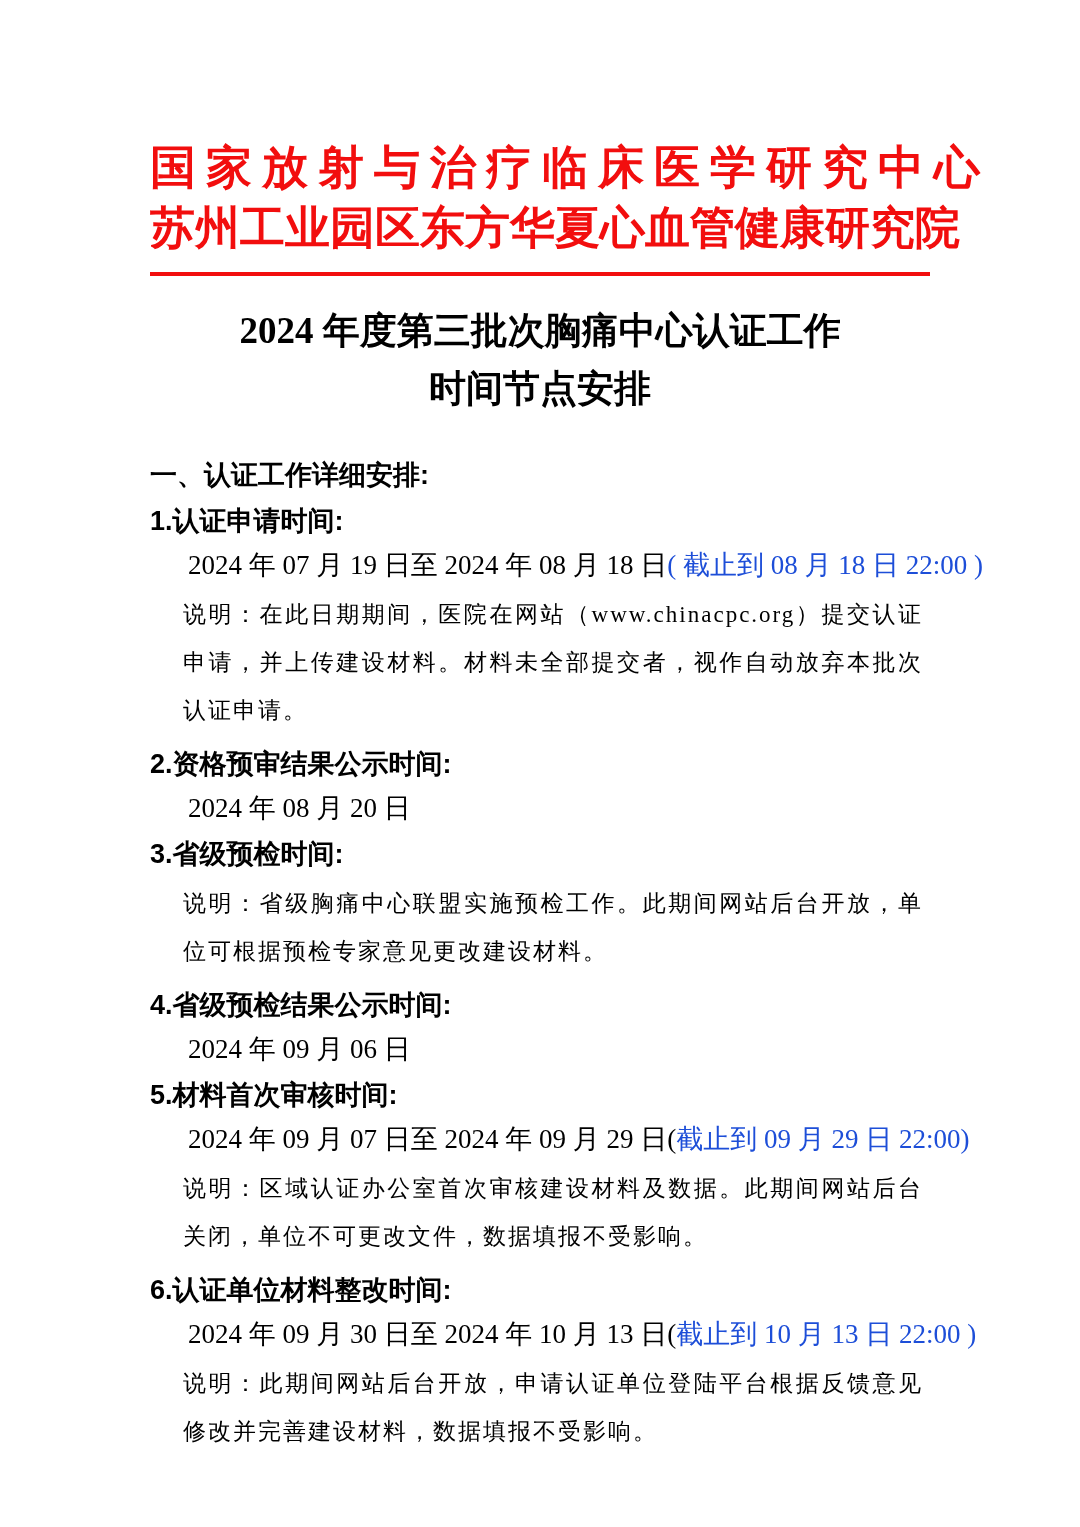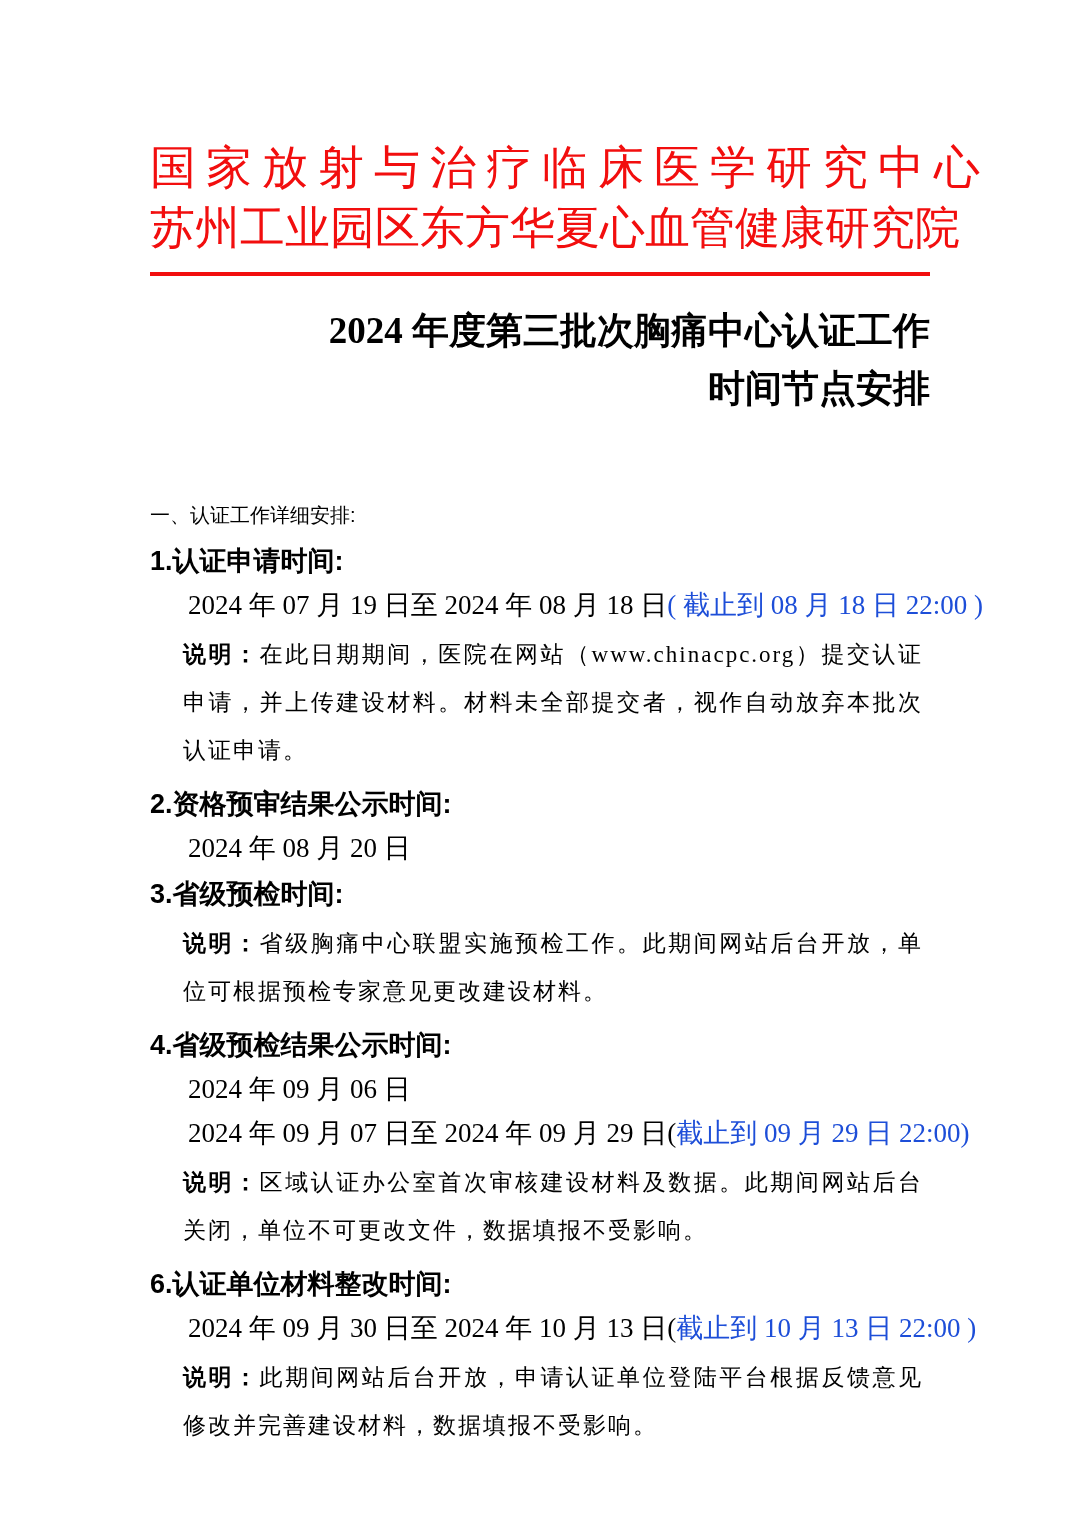--- a/index.html
+++ b/index.html
@@ -12,21 +12,21 @@
     overflow: hidden;
   }
   .page {
     width: 780px;
     margin: 0 auto;
     padding-top: 138px;
   }
   
   .org-header {
     color: #f20e0e;
-    font-weight: normal;
+    font-weight: bold;
     text-align: center;
     font-family: "Liberation Serif", "DejaVu Serif", serif;
   }
   .org-line1 {
     font-size: 46px;
     line-height: 60px;
     letter-spacing: 10px;
     white-space: nowrap;
   }
   .org-line2 {
@@ -38,32 +38,32 @@
   }
   .org-underline {
     margin-top: 14px;
     height: 4px;
     background: #f20e0e;
     width: 100%;
   }
   
   .doc-title {
     margin-top: 26px;
-    text-align: right;
+    text-align: center;
     font-weight: bold;
     font-size: 37px;
     line-height: 58px;
     font-family: "Liberation Serif", "DejaVu Serif", serif;
   }
   
   .section-heading {
-    margin-top: 80px;
+    margin-top: 40px;
     font-family: "Liberation Sans", "DejaVu Sans", sans-serif;
-    font-weight: normal;
-    font-size: 20px;
+    font-weight: bold;
+    font-size: 27px;
     line-height: 34px;
   }
   
   .item-heading {
     margin-top: 12px;
     font-family: "Liberation Sans", "DejaVu Sans", sans-serif;
     font-weight: bold;
     font-size: 27px;
     line-height: 34px;
   }
@@ -79,21 +79,21 @@
     margin: 8px 0 2px 33px;
     width: 740px;
     font-size: 23px;
     line-height: 48px;
     letter-spacing: 2px;
     text-align: justify;
     font-family: "Liberation Serif", "DejaVu Serif", serif;
   }
   .note-label {
     font-family: "Liberation Sans", "DejaVu Sans", sans-serif;
-    font-weight: bold;
+    font-weight: normal;
   }
 </style>
 </head>
 <body>
 
 <div class="page">
 
   <div class="org-header">
     <div class="org-line1">国家放射与治疗临床医学研究中心</div>
     <div class="org-line2">苏州工业园区东方华夏心血管健康研究院</div>
@@ -122,20 +122,21 @@
     <div class="item-heading">3.省级预检时间:</div>
     <div class="note"><span class="note-label">说明：</span><span>省级胸痛中心联盟实施预检工作。此期间网站后台开放，单位可根据预检专家意见更改建设材料。</span></div>
   </div>
 
   <div class="item">
     <div class="item-heading">4.省级预检结果公示时间:</div>
     <div class="date-line"><span>2024 年 09 月 06 日</span></div>
   </div>
 
   <div class="item">
+    <div class="item-heading">5.材料首次审核时间:</div>
     <div class="date-line"><span>2024 年 09 月 07 日至 2024 年 09 月 29 日(</span><span class="date-red">截止到 09 月 29 日 22:00)</span></div>
     <div class="note"><span class="note-label">说明：</span><span>区域认证办公室首次审核建设材料及数据。此期间网站后台关闭，单位不可更改文件，数据填报不受影响。</span></div>
   </div>
 
   <div class="item">
     <div class="item-heading">6.认证单位材料整改时间:</div>
     <div class="date-line"><span>2024 年 09 月 30 日至 2024 年 10 月 13 日(</span><span class="date-red">截止到 10 月 13 日 22:00 )</span></div>
     <div class="note"><span class="note-label">说明：</span><span>此期间网站后台开放，申请认证单位登陆平台根据反馈意见修改并完善建设材料，数据填报不受影响。</span></div>
   </div>
 

